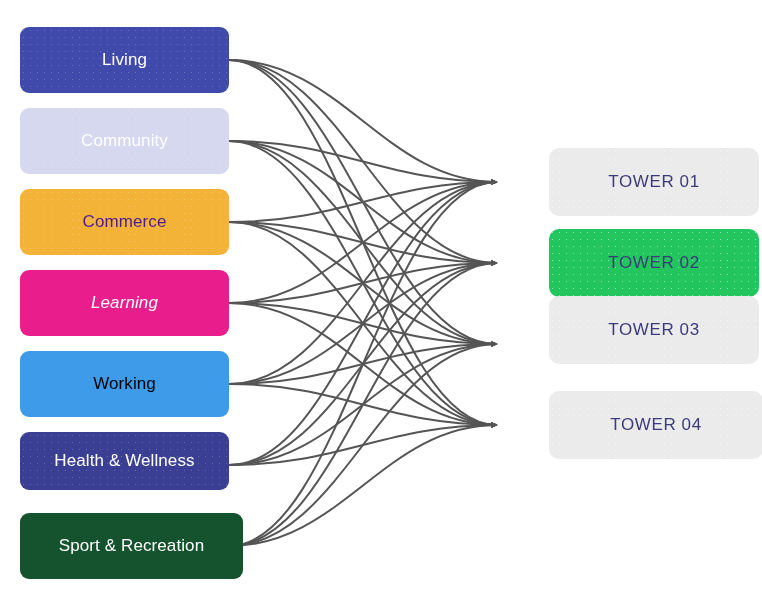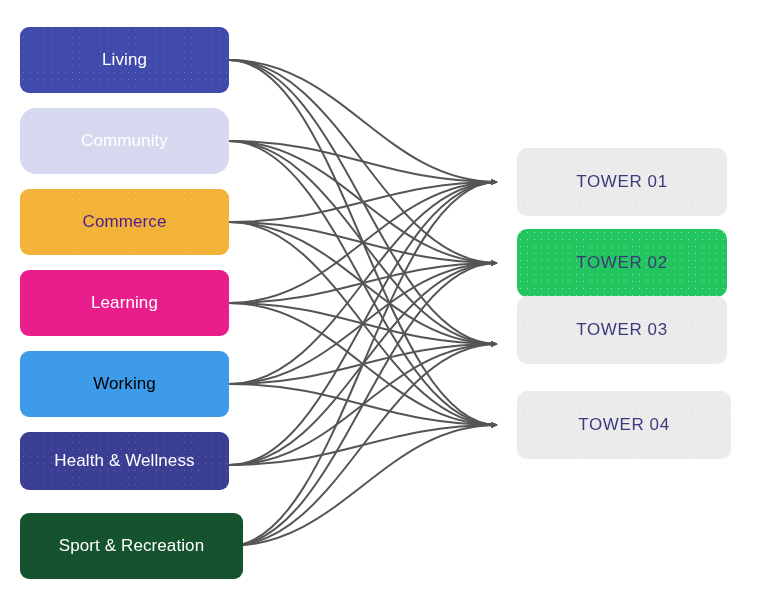--- a/index.html
+++ b/index.html
@@ -68,20 +68,21 @@
   .source-node .node-label {
     color: #ffffff;
     font-size: 17px;
     font-weight: 400;
     letter-spacing: 0.1px;
   }
 
   .tower-node {
     background: #ebebeb;
     border-radius: 10px;
+    margin-left: 32px;
   }
   .tower-node::after {
     content: "";
     position: absolute;
     left: 0; top: 0; right: 0; bottom: 0;
     z-index: 1;
     background-image: radial-gradient(rgba(255,255,255,0.5) 0.6px, transparent 0.7px);
     background-size: 7px 7px;
     pointer-events: none;
   }
@@ -130,27 +131,27 @@
       <path d="M 229 546 C 341.56 546, 384.44 182, 497 182" fill="none" stroke="#555555" stroke-width="2" stroke-linecap="butt" marker-end="url(#arrow-head)"></path>
       <path d="M 229 546 C 341.56 546, 384.44 263, 497 263" fill="none" stroke="#555555" stroke-width="2" stroke-linecap="butt" marker-end="url(#arrow-head)"></path>
       <path d="M 229 546 C 341.56 546, 384.44 344, 497 344" fill="none" stroke="#555555" stroke-width="2" stroke-linecap="butt" marker-end="url(#arrow-head)"></path>
       <path d="M 229 546 C 341.56 546, 384.44 425, 497 425" fill="none" stroke="#555555" stroke-width="2" stroke-linecap="butt" marker-end="url(#arrow-head)"></path>
     </svg>
 
   <div id="sources-layer">
       <div class="node source-node textured" style="left: 20px; top: 27px; width: 209px; height: 66px; background: rgb(63, 74, 171);">
         <span class="node-label" style="color: rgb(255, 255, 255);">Living</span>
       </div>
-      <div class="node source-node textured" style="left: 20px; top: 108px; width: 209px; height: 66px; background: rgb(214, 216, 239); border-radius: 16px;">
+      <div class="node source-node textured" style="left: 20px; top: 108px; width: 209px; height: 66px; background: rgb(214, 216, 239);">
         <span class="node-label" style="color: rgb(255, 255, 255);">Community</span>
       </div>
       <div class="node source-node textured" style="left: 20px; top: 189px; width: 209px; height: 66px; background: rgb(242, 179, 56);">
         <span class="node-label" style="color: #4c1d95;">Commerce</span>
       </div>
-      <div class="node source-node" style="left: 20px; top: 270px; width: 209px; height: 66px; background: rgb(233, 30, 140);">
+      <div class="node source-node" style="left: 20px; top: 270px; width: 209px; height: 66px; background: rgb(233, 30, 140); font-style: italic;">
         <span class="node-label" style="color: rgb(255, 255, 255);">Learning</span>
       </div>
       <div class="node source-node" style="left: 20px; top: 351px; width: 209px; height: 66px; background: rgb(61, 155, 233);">
         <span class="node-label" style="color: #000000;">Working</span>
       </div>
       <div class="node source-node textured" style="left: 20px; top: 432px; width: 209px; height: 58px; background: rgb(59, 63, 147);">
         <span class="node-label" style="color: rgb(255, 255, 255);">Health &amp; Wellness</span>
       </div>
       <div class="node source-node" style="left: 20px; top: 513px; width: 223px; height: 66px; background: #14532d;">
         <span class="node-label" style="color: rgb(255, 255, 255);">Sport &amp; Recreation</span>

